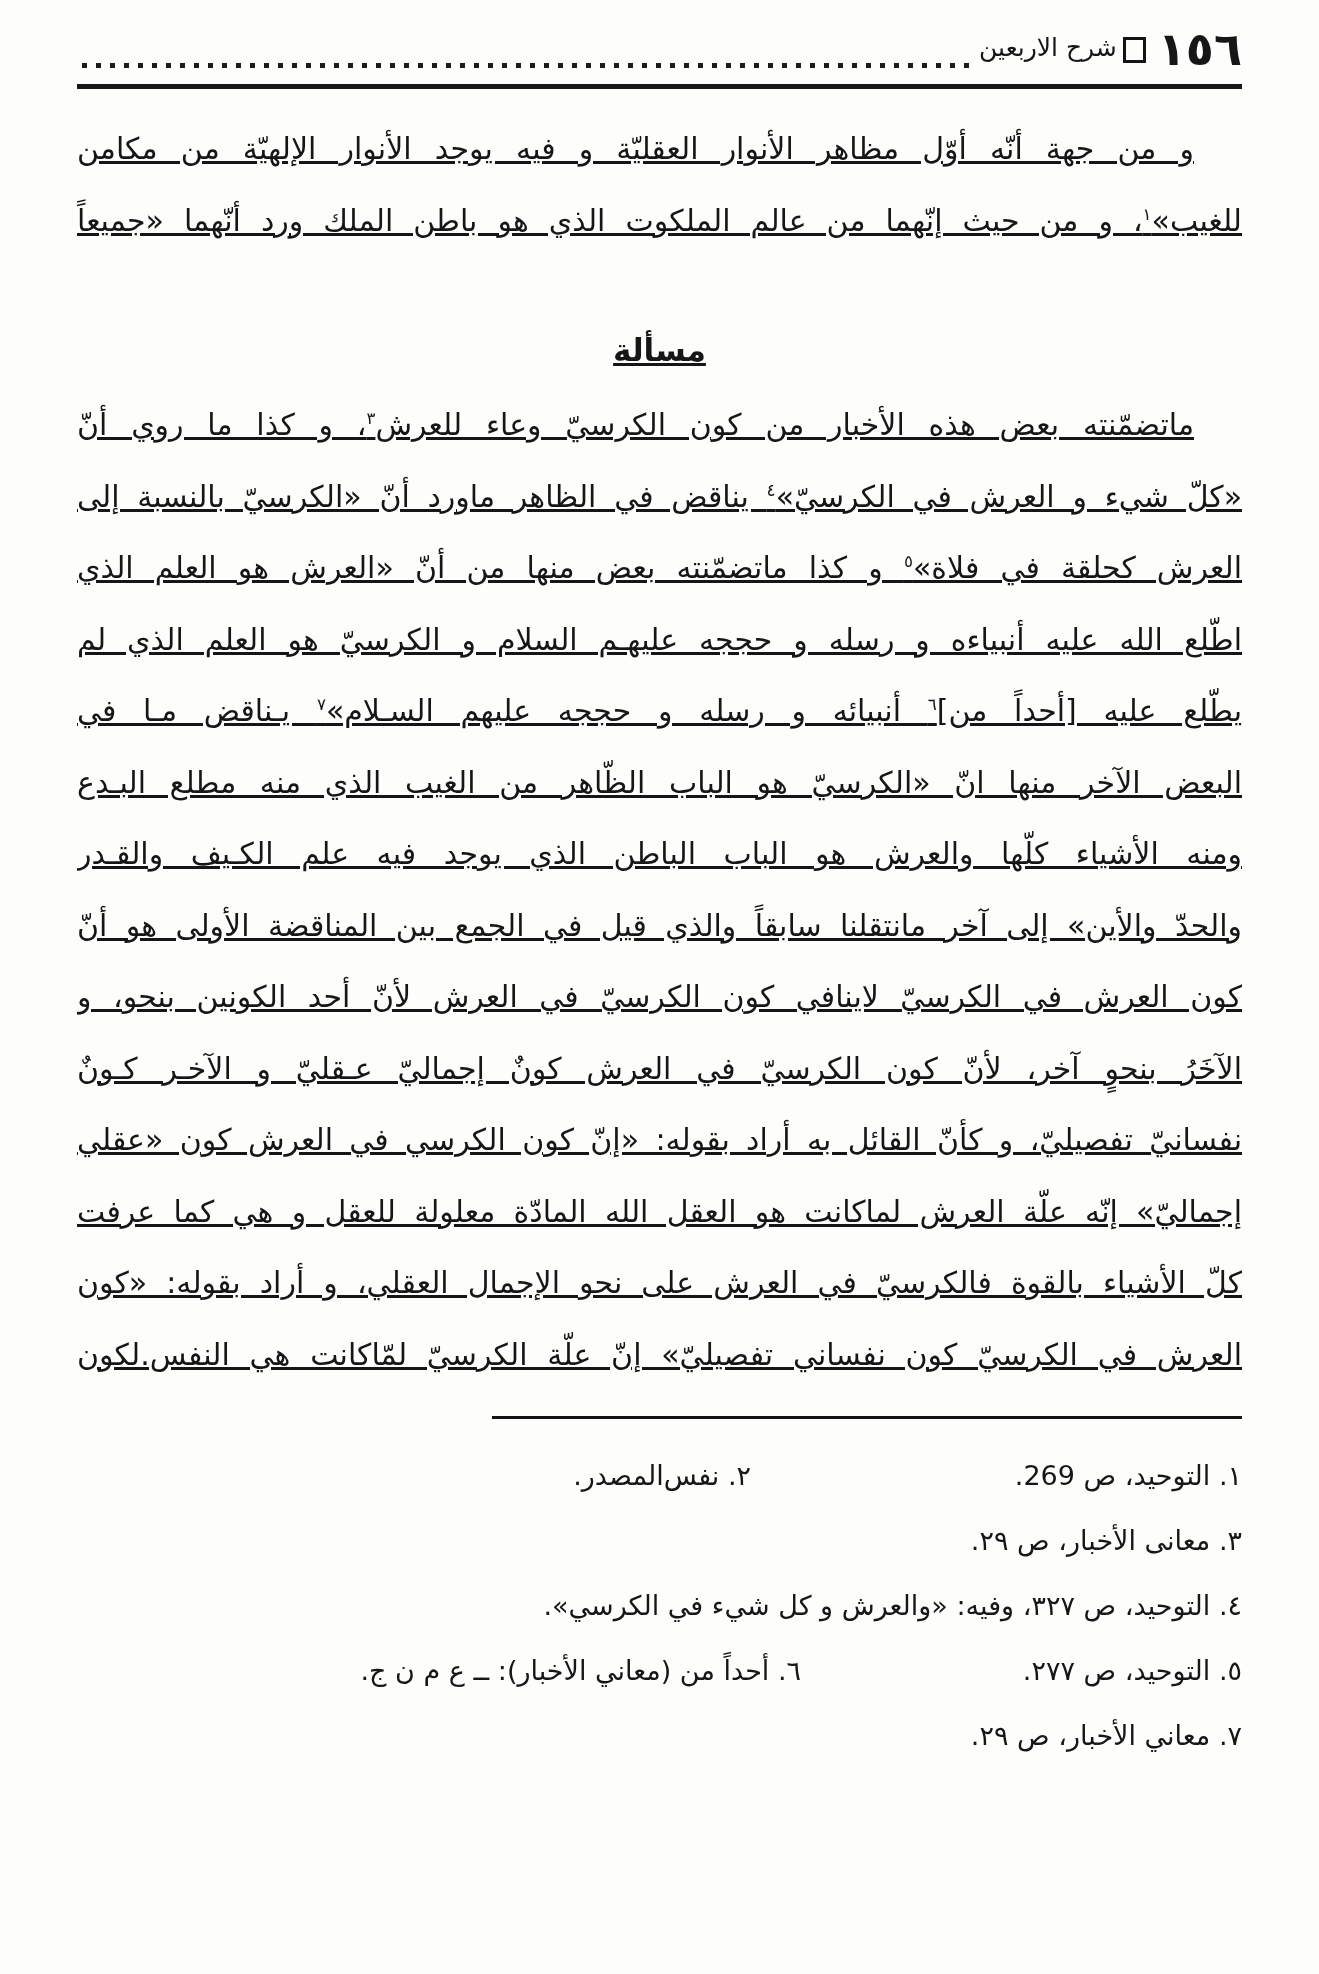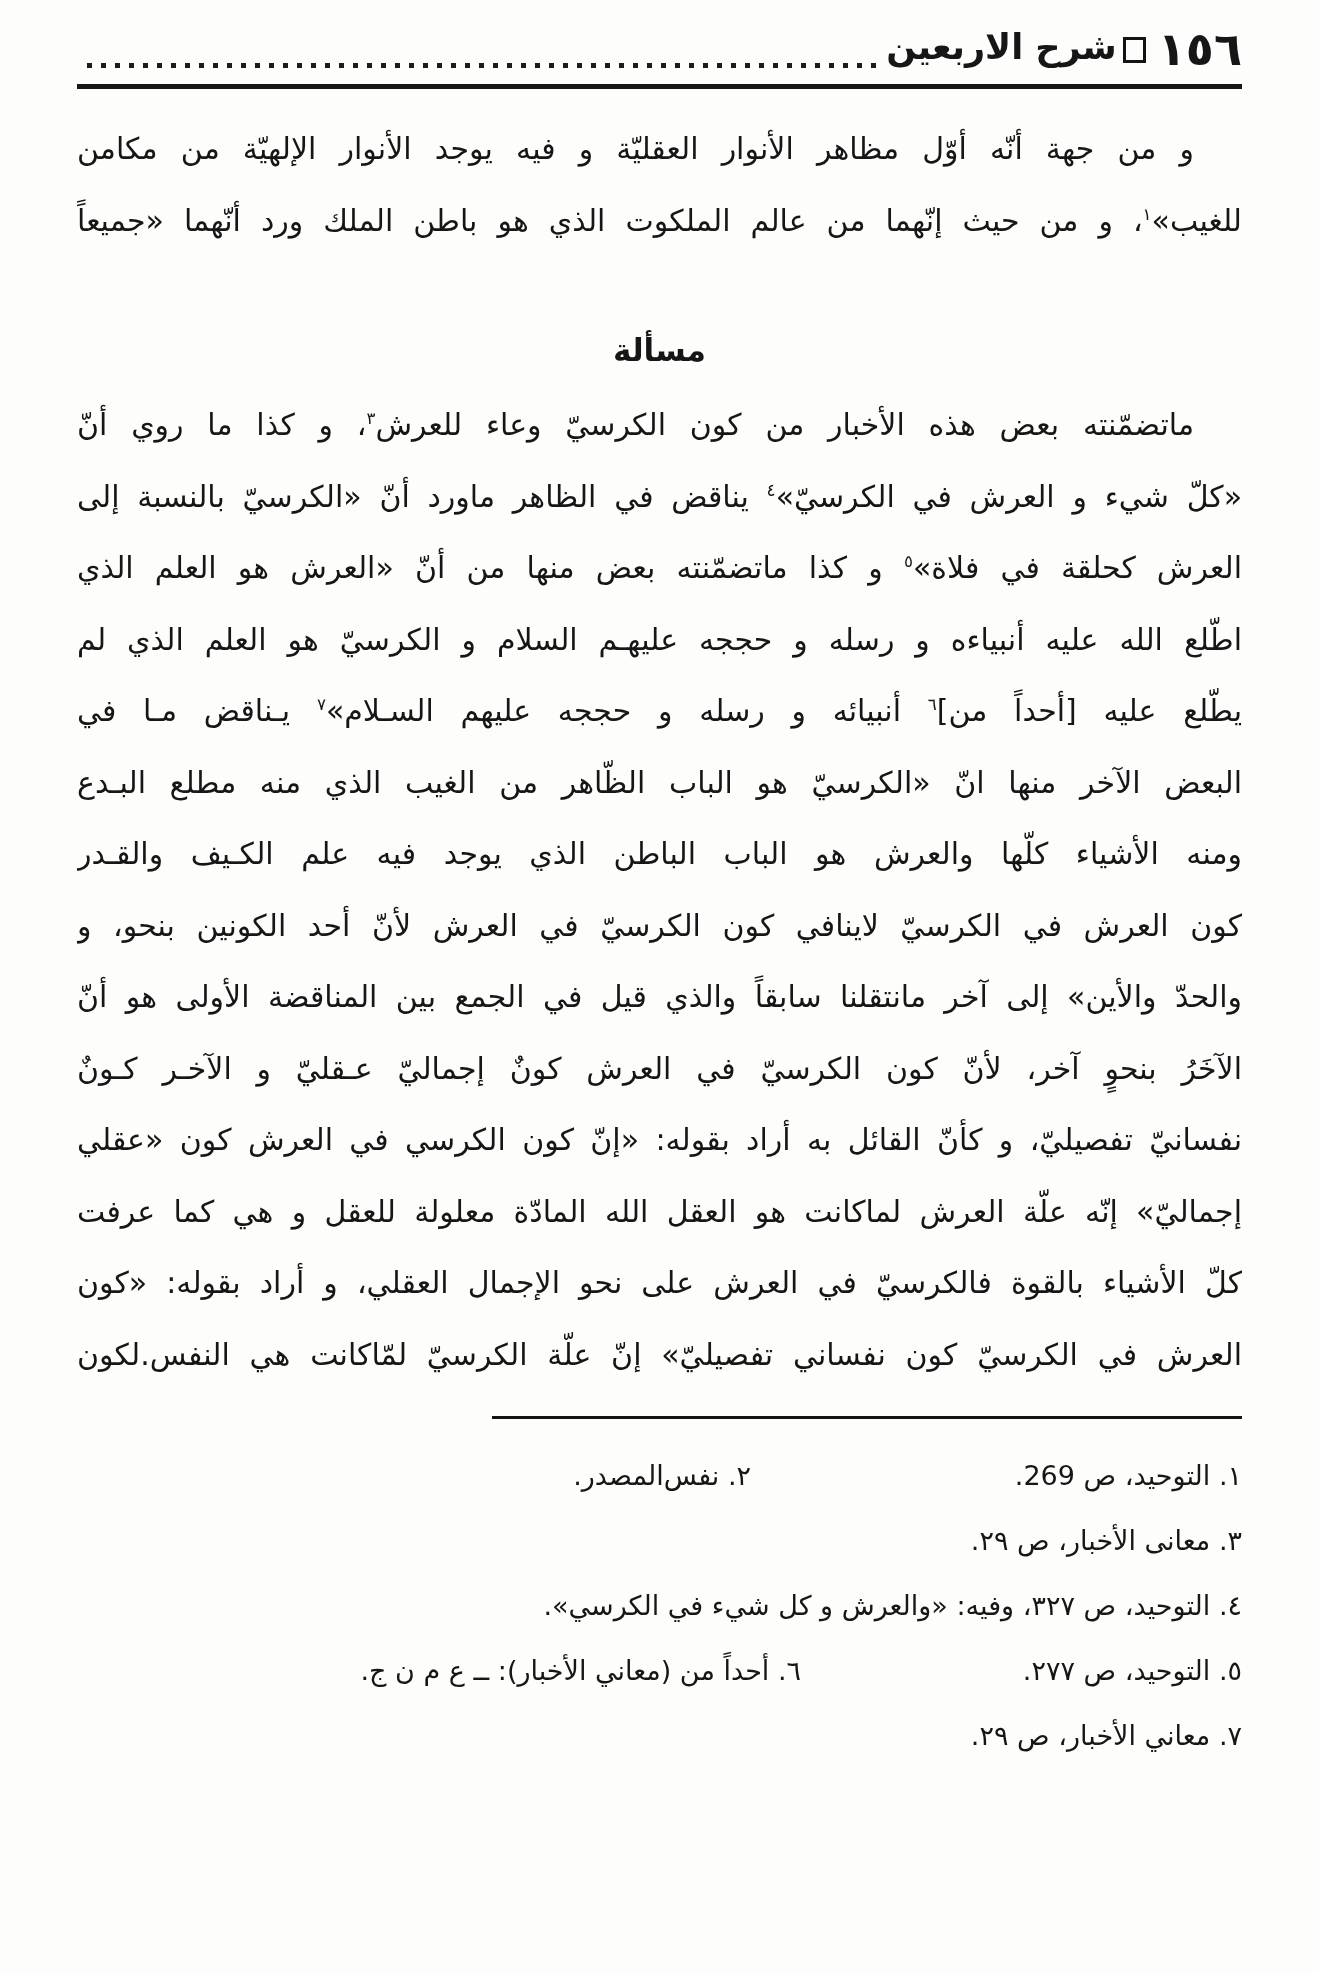--- a/index.html
+++ b/index.html
@@ -31,40 +31,40 @@
     text-align: right;
   }
   .header-square {
     display: inline-block;
     width: 23px; height: 26px;
     border: 3.5px solid #141414;
     margin: 0 12px 0 6px;
     position: relative; top: 1px;
   }
   .book-title {
-    font-size: 35px;
-    font-weight: 700;
+    font-size: 25px;
+    font-weight: 400;
     line-height: 1;
     position: relative; top: -2px;
   }
   .dotted-leader {
     flex: 1;
     height: 5px;
     align-self: flex-end;
     margin: 0 10px 14px 4px;
     background: repeating-linear-gradient(to left, #1c1c1c 0 5px, transparent 5px 14px);
   }
   .header-rule {
     height: 5px;
     background: #171717;
     margin-top: 2px;
   }
 
   
-  .body-block { margin-top: 24px; }
+  .body-block { margin-top: 24px; text-decoration: underline; }
   .para { font-size: 30px; line-height: 71.5px; }
   .t-line {
     text-align: justify;
     text-align-last: justify;
     height: 71.5px;
     overflow: hidden;
   }
   .t-line.indent { text-indent: 48px; }
   .t-line.endline { text-align-last: right; }
   sup {
@@ -122,22 +122,22 @@
     <div class="section-heading">مسألة</div>
 
     <div class="para">
       <div class="t-line indent">ماتضمّنته بعض هذه الأخبار من كون الكرسيّ وعاء للعرش<sup>٣</sup>، و كذا ما روي أنّ</div>
       <div class="t-line">«كلّ شيء و العرش في الكرسيّ»<sup>٤</sup> يناقض في الظاهر ماورد أنّ «الكرسيّ بالنسبة إلى</div>
       <div class="t-line">العرش كحلقة في فلاة»<sup>٥</sup> و كذا ماتضمّنته بعض منها من أنّ «العرش هو العلم الذي</div>
       <div class="t-line">اطّلع الله عليه أنبياءه و رسله و حججه عليهـم السلام و الكرسيّ هو العلم الذي لم</div>
       <div class="t-line">يطّلع عليه [أحداً من]<sup>٦</sup> أنبيائه و رسله و حججه عليهم السـلام»<sup>٧</sup> يـناقض مـا في</div>
       <div class="t-line">البعض الآخر منها انّ «الكرسيّ هو الباب الظّاهر من الغيب الذي منه مطلع البـدع</div>
       <div class="t-line">ومنه الأشياء كلّها والعرش هو الباب الباطن الذي يوجد فيه علم الكـيف والقـدر</div>
+      <div class="t-line">والحدّ والأين» إلى آخر مانتقلنا سابقاً والذي قيل في الجمع بين المناقضة الأولى هو أنّ</div>
       <div class="t-line">كون العرش في الكرسيّ لاينافي كون الكرسيّ في العرش لأنّ أحد الكونين بنحو، و</div>
-      <div class="t-line">والحدّ والأين» إلى آخر مانتقلنا سابقاً والذي قيل في الجمع بين المناقضة الأولى هو أنّ</div>
       <div class="t-line">الآخَرُ بنحوٍ آخر، لأنّ كون الكرسيّ في العرش كونٌ إجماليّ عـقليّ و الآخـر كـونٌ</div>
       <div class="t-line">نفسانيّ تفصيليّ، و كأنّ القائل به أراد بقوله: «إنّ كون الكرسي في العرش كون «عقلي</div>
       <div class="t-line">إجماليّ» إنّه علّة العرش لماكانت هو العقل الله المادّة معلولة للعقل و هي كما عرفت</div>
       <div class="t-line">كلّ الأشياء بالقوة فالكرسيّ في العرش على نحو الإجمال العقلي، و أراد بقوله: «كون</div>
       <div class="t-line">العرش في الكرسيّ كون نفساني تفصيليّ» إنّ علّة الكرسيّ لمّاكانت هي النفس.لكون</div>
     </div>
   </div>
 
   <div class="footnote-separator"></div>
 

